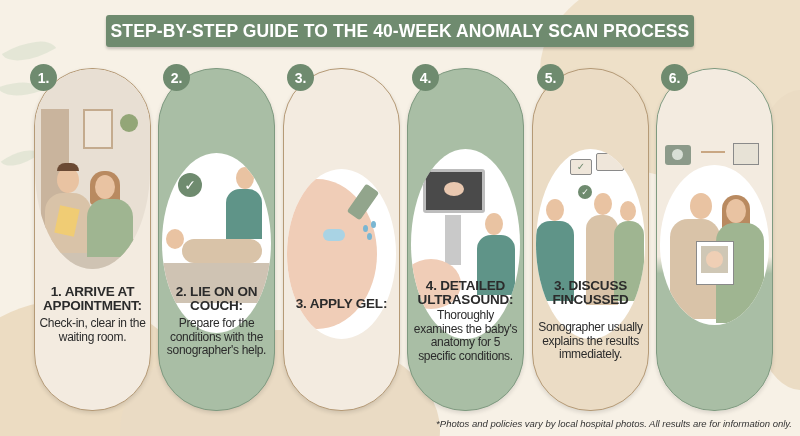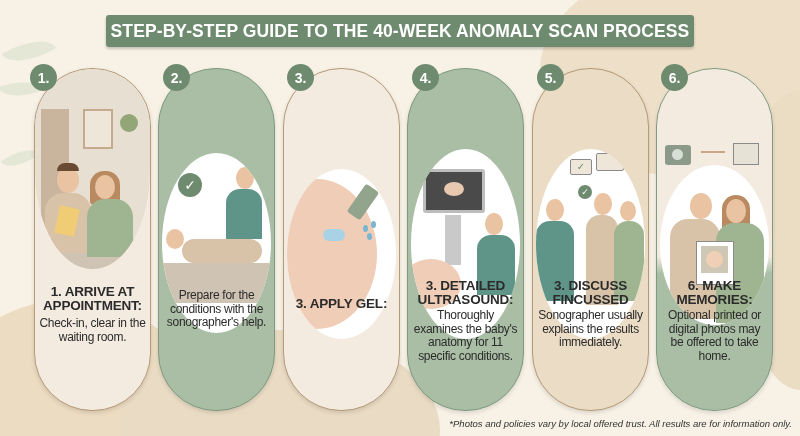--- a/index.html
+++ b/index.html
@@ -97,20 +97,21 @@
 <div class="card sage" style="left:158px">
   <div class="illo">
     <div class="fig" style="left:16px;top:20px;width:24px;height:24px;border-radius:50%;background:#6f8b6f;color:#fff;font-size:14px;display:flex;align-items:center;justify-content:center;">✓</div>
     <div class="fig head" style="left:74px;top:14px;width:18px;height:22px;"></div>
     <div class="fig" style="left:64px;top:36px;width:36px;height:50px;border-radius:14px 14px 0 0;background:#5f9488;"></div>
     <div class="fig" style="left:0;top:110px;width:109px;height:40px;background:#cfc3b3;"></div>
     <div class="fig head" style="left:4px;top:76px;width:18px;height:20px;"></div>
     <div class="fig" style="left:20px;top:86px;width:80px;height:24px;border-radius:12px;background:#d9c3a8;"></div>
   </div>
   <div class="txt">
+    <div class="ttl">2. LIE ON ON COUCH:</div>
     <div class="desc">Prepare for the conditions with the sonographer's help.</div>
   </div>
 </div>
 
 <div class="badge" style="left:287px">3.</div>
 <div class="card cream" style="left:283px">
   <div class="illo" style="top:100px;height:170px">
     <div class="fig" style="left:-30px;top:10px;width:120px;height:150px;border-radius:50%;background:#f0cdb7;"></div>
     <div class="fig" style="left:36px;top:60px;width:22px;height:12px;border-radius:6px;background:#a9d3e4;"></div>
     <div class="fig" style="left:68px;top:16px;width:16px;height:34px;background:#92a58c;border-radius:3px;transform:rotate(35deg);"></div>
@@ -128,41 +129,41 @@
   <div class="illo" style="top:80px;height:190px">
     <div class="fig" style="left:12px;top:20px;width:62px;height:44px;background:#4a4a4a;border:3px solid #bdbdbd;border-radius:3px;">
       <div style="position:absolute;left:18px;top:10px;width:20px;height:14px;border-radius:50%;background:#e9c8b0;"></div>
     </div>
     <div class="fig" style="left:34px;top:66px;width:16px;height:50px;background:#c9c9c9;"></div>
     <div class="fig head" style="left:74px;top:64px;width:18px;height:22px;"></div>
     <div class="fig" style="left:66px;top:86px;width:38px;height:60px;border-radius:14px 14px 0 0;background:#5f9488;"></div>
     <div class="fig" style="left:-10px;top:110px;width:60px;height:50px;border-radius:50%;background:#f0cdb7;"></div>
   </div>
   <div class="txt" style="top:210px">
-    <div class="ttl">3. DETAILED ULTRASOUND:</div>
-    <div class="desc" style="margin-top:2px">Thoroughly examines the baby's anatomy for 11 specific conditions.</div>
+    <div class="ttl">4. DETAILED ULTRASOUND:</div>
+    <div class="desc" style="margin-top:2px">Thoroughly examines the baby's anatomy for 5 specific conditions.</div>
   </div>
 </div>
 
 <div class="badge" style="left:537px">5.</div>
 <div class="card tan" style="left:532px">
   <div class="illo" style="top:80px;height:190px">
     <div class="fig" style="left:34px;top:10px;width:22px;height:16px;background:#efe6da;border:1.5px solid #8a8a8a;border-radius:2px;color:#6f8b6f;font-size:10px;text-align:center;line-height:13px;">✓</div>
     <div class="fig" style="left:60px;top:4px;width:28px;height:18px;background:#efe6da;border:1.5px solid #8a8a8a;border-radius:2px;"></div>
     <div class="fig" style="left:42px;top:36px;width:14px;height:14px;border-radius:50%;background:#6f8b6f;color:#fff;font-size:9px;text-align:center;line-height:14px;">✓</div>
     <div class="fig head" style="left:10px;top:50px;width:18px;height:22px;"></div>
     <div class="fig" style="left:0;top:72px;width:38px;height:80px;border-radius:14px 14px 0 0;background:#5f9488;"></div>
     <div class="fig head" style="left:58px;top:44px;width:18px;height:22px;"></div>
     <div class="fig" style="left:50px;top:66px;width:32px;height:90px;border-radius:14px 14px 0 0;background:#d9c3a8;"></div>
     <div class="fig head" style="left:84px;top:52px;width:16px;height:20px;"></div>
     <div class="fig" style="left:78px;top:72px;width:30px;height:80px;border-radius:14px 14px 0 0;background:#9fb591;"></div>
   </div>
   <div class="txt" style="top:210px">
     <div class="ttl">3. DISCUSS FINCUSSED</div>
-    <div class="desc" style="margin-top:2px">Sonographer usually explains the results immediately.</div>
+    <div class="desc" style="margin-top:14px">Sonographer usually explains the results immediately.</div>
   </div>
 </div>
 
 <div class="badge" style="left:661px">6.</div>
 <div class="card sage" style="left:656px;background:linear-gradient(#f3ebe0 0%, #f3ebe0 55%, #a9bea5 60%)">
   <div class="fig" style="left:8px;top:76px;width:26px;height:20px;background:#8c9a8a;border-radius:3px;">
     <div style="position:absolute;left:7px;top:4px;width:11px;height:11px;border-radius:50%;background:#d8dfd6;"></div>
   </div>
   <div class="fig" style="left:44px;top:82px;width:24px;height:2px;background:#c9a783;"></div>
   <div class="fig" style="left:76px;top:74px;width:26px;height:22px;background:#e7e2d6;border:1.5px solid #8a8a8a;"></div>
@@ -171,19 +172,15 @@
     <div class="fig" style="left:10px;top:54px;width:50px;height:100px;border-radius:18px 18px 0 0;background:#d9c3a8;"></div>
     <div class="fig hair-l" style="left:62px;top:30px;width:28px;height:40px;border-radius:14px 14px 4px 4px;"></div>
     <div class="fig head" style="left:66px;top:34px;width:20px;height:24px;"></div>
     <div class="fig" style="left:56px;top:58px;width:48px;height:100px;border-radius:18px 18px 0 0;background:#9fb591;"></div>
     <div class="fig" style="left:36px;top:76px;width:38px;height:44px;background:#fff;border:1.5px solid #8a8a8a;">
       <div style="position:absolute;left:4px;top:4px;width:27px;height:27px;background:#cfc7b5;">
           <div style="position:absolute;left:5px;top:5px;width:17px;height:17px;border-radius:50%;background:#efcfb5;"></div>
         </div>
     </div>
   </div>
-  <div class="txt" style="top:210px">
-    <div class="ttl">6. MAKE MEMORIES:</div>
-    <div class="desc" style="margin-top:2px">Optional printed or digital photos may be offered to take home.</div>
-  </div>
 </div>
 
-<div class="footnote">*Photos and policies vary by local offered trust. All results are for information only.</div>
+<div class="footnote">*Photos and policies vary by local hospital photos. All results are for information only.</div>
 
 </body></html>

